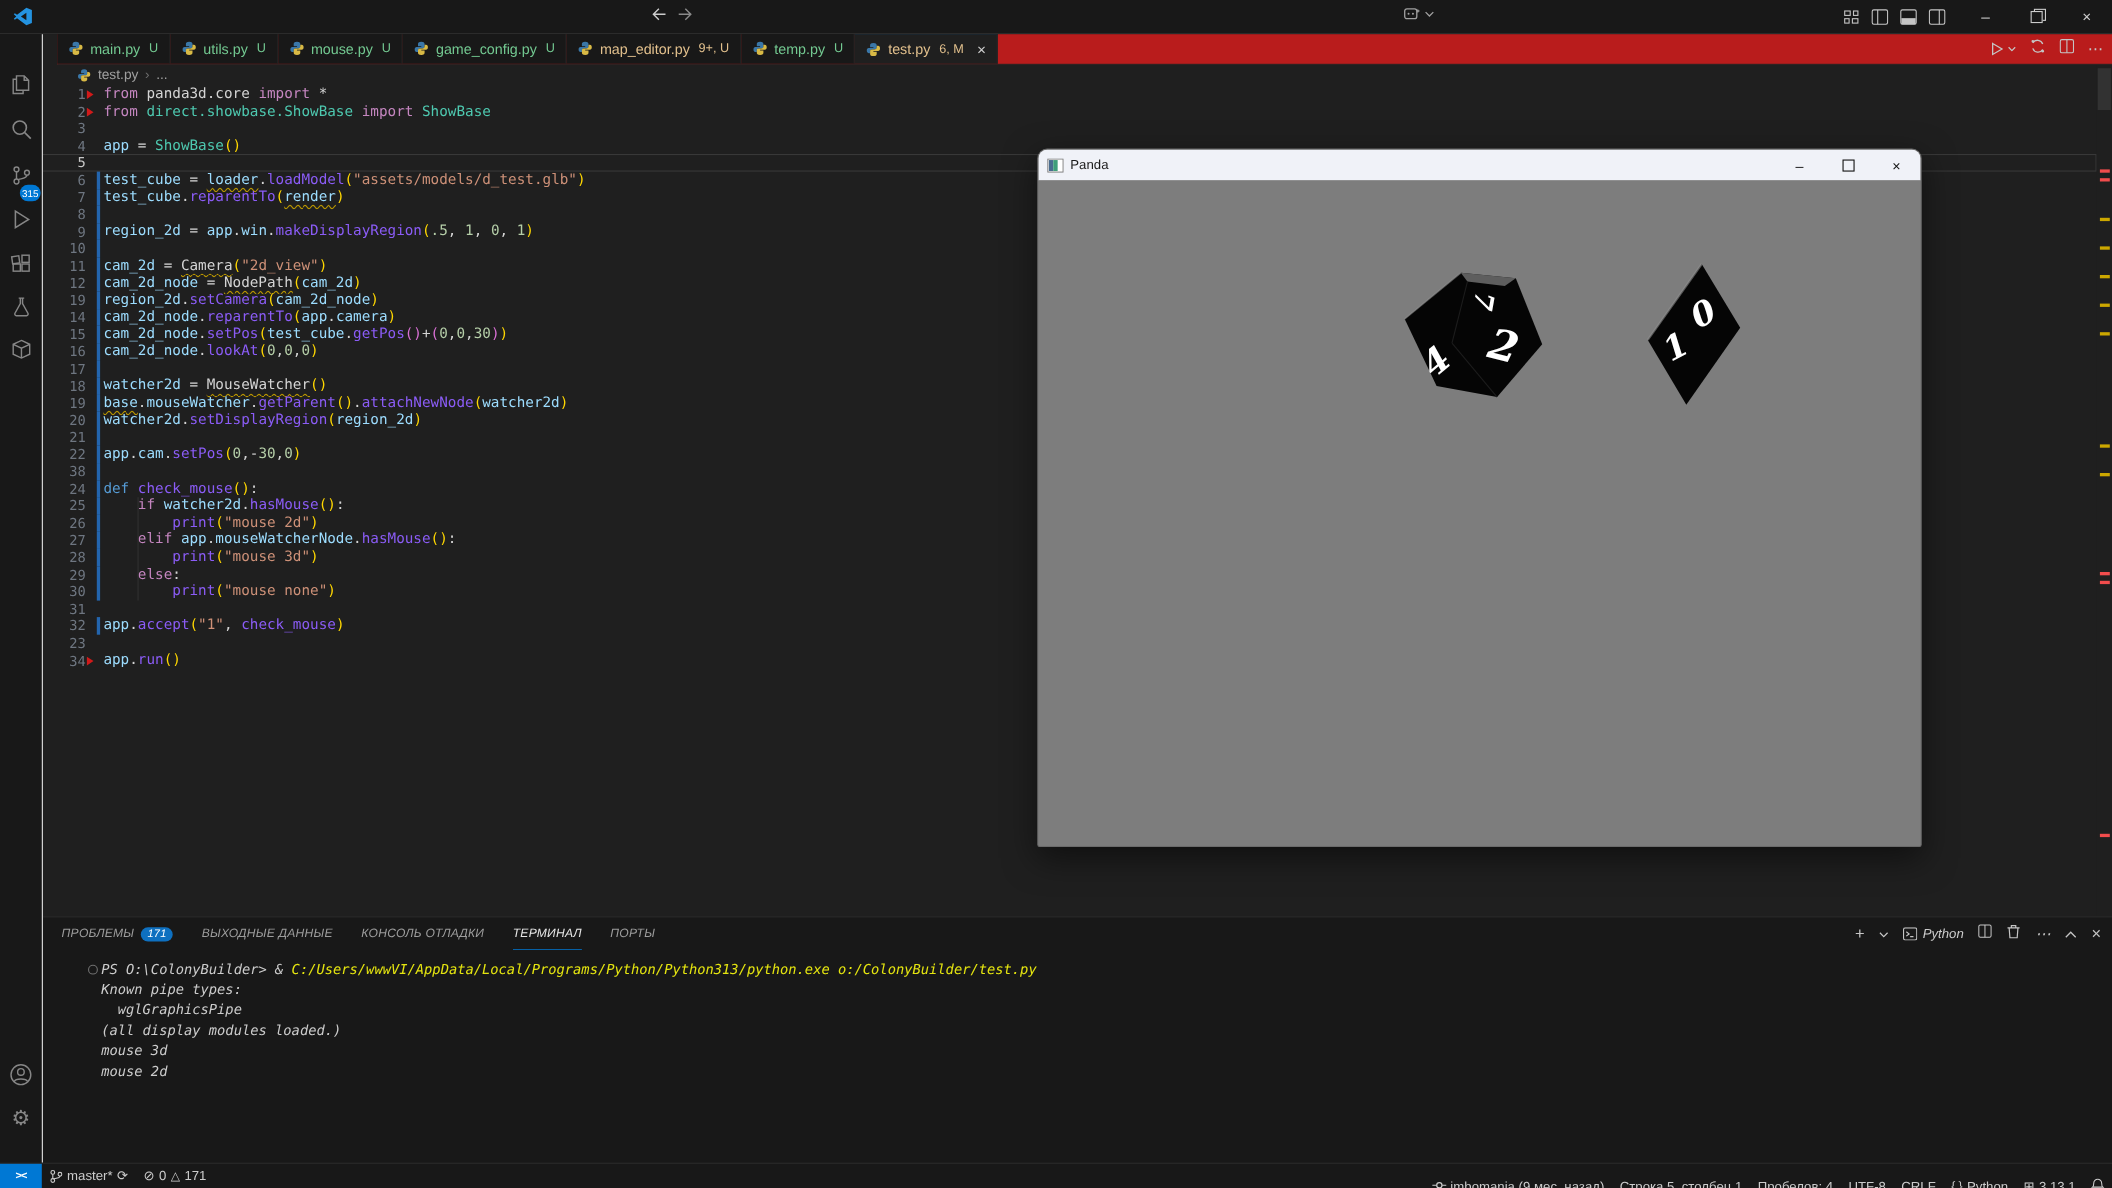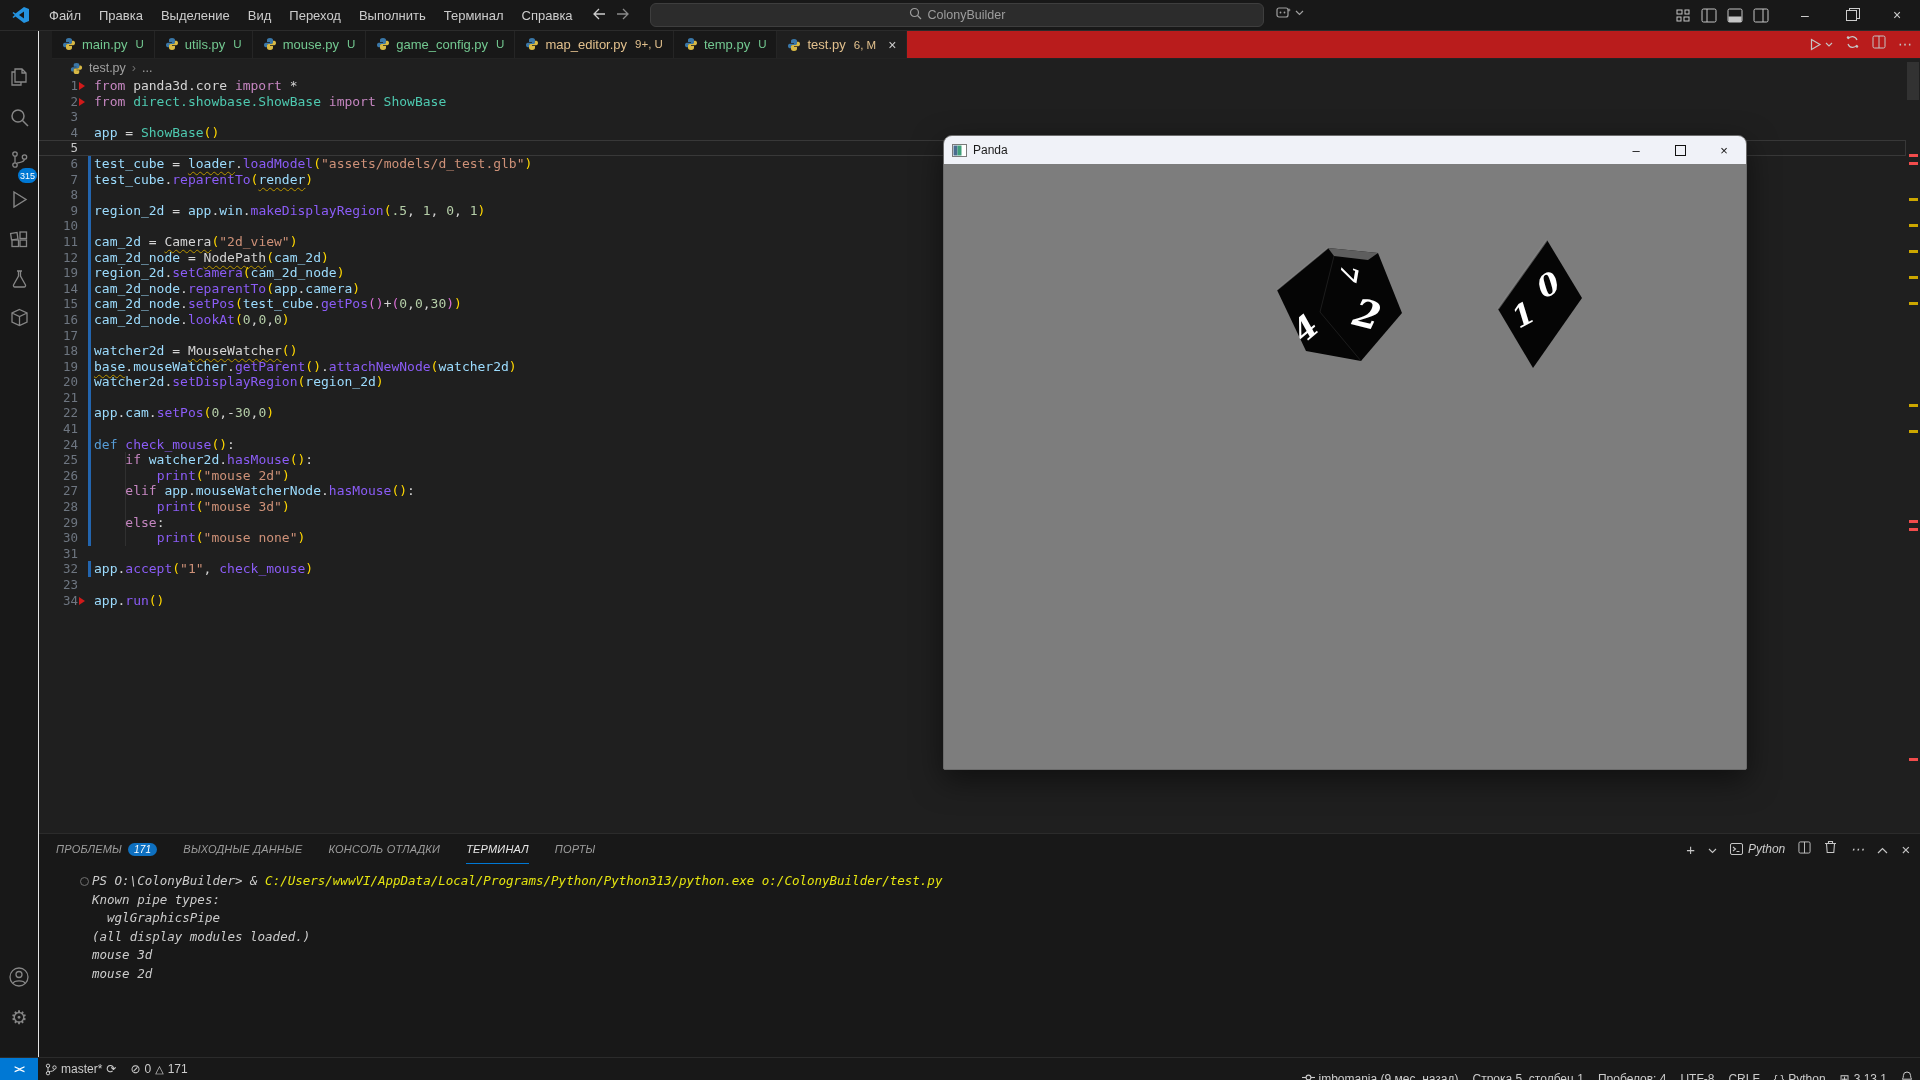--- a/index.html
+++ b/index.html
@@ -83,44 +83,27 @@
   .die-num{font-family:"DejaVu Serif",serif;font-style:italic;font-weight:bold;fill:#ffffff;}
 </style>
 </head>
 <body>
 
 <div id="titlebar">
   <svg id="vscode-logo" viewBox="0 0 18 18">
     <polygon points="12,1 17,3 17,15 12,17 3.5,10.5 1.5,12 0.5,11 2.8,9 0.5,7 1.5,6 3.5,7.5" fill="#2493e0"></polygon>
     <polygon points="12,5.5 12,12.5 7,9" fill="#181818"></polygon>
   </svg>
-  <div id="menus">
-      <span class="menu-item">Файл</span>
-      <span class="menu-item">Правка</span>
-      <span class="menu-item">Выделение</span>
-      <span class="menu-item">Вид</span>
-      <span class="menu-item">Переход</span>
-      <span class="menu-item">Выполнить</span>
-      <span class="menu-item">Терминал</span>
-      <span class="menu-item">Справка</span>
-    </div>
   <div id="nav-arrows">
     <span><svg width="14" height="12" viewBox="0 0 14 12">
           <path d="M7 1 L2 6 L7 11 M2 6 H13" stroke="#cccccc" stroke-width="1.3" fill="none"></path>
         </svg></span>
     <span><svg width="14" height="12" viewBox="0 0 14 12">
           <path d="M7 1 L12 6 L7 11 M12 6 H1" stroke="#8a8a8a" stroke-width="1.3" fill="none"></path>
         </svg></span>
-  </div>
-  <div id="searchbox">
-    <span><svg width="13" height="13" viewBox="0 0 13 13">
-          <circle cx="5.5" cy="5.5" r="4" stroke="#9d9d9d" fill="none" stroke-width="1.2"></circle>
-          <line x1="8.5" y1="8.5" x2="12" y2="12" stroke="#9d9d9d" stroke-width="1.2"></line>
-        </svg></span>
-    <span>ColonyBuilder</span>
   </div>
   <div id="copilot">
     <svg width="16" height="14" viewBox="0 0 16 14">
         <rect x="1" y="2" width="11" height="9" rx="2" stroke="#a0a0a0" fill="none" stroke-width="1.2"></rect>
         <circle cx="4.5" cy="6.5" r="0.9" fill="#a0a0a0"></circle>
         <circle cx="8.5" cy="6.5" r="0.9" fill="#a0a0a0"></circle>
         <path d="M13 2 l0.6 1.4 L15 4 l-1.4 0.6 L13 6 l-0.6-1.4 L11 4 l1.4-0.6z" fill="#a0a0a0"></path>
       </svg>
     <svg width="9" height="6" viewBox="0 0 9 6">
         <path d="M1 1 L4.5 4.5 L8 1" stroke="#a0a0a0" fill="none" stroke-width="1.2"></path>
@@ -324,21 +307,21 @@
     <div class="code-line"><span class="ln">19</span><span class="deco"><div class="gitbar"></div></span><span class="txt"><span class="var">region_2d</span><span class="pun">.</span><span class="fn">setCamera</span><span class="p1">(</span><span class="var">cam_2d_node</span><span class="p1">)</span></span></div>
     <div class="code-line"><span class="ln">14</span><span class="deco"><div class="gitbar"></div></span><span class="txt"><span class="var">cam_2d_node</span><span class="pun">.</span><span class="fn">reparentTo</span><span class="p1">(</span><span class="var">app</span><span class="pun">.</span><span class="var">camera</span><span class="p1">)</span></span></div>
     <div class="code-line"><span class="ln">15</span><span class="deco"><div class="gitbar"></div></span><span class="txt"><span class="var">cam_2d_node</span><span class="pun">.</span><span class="fn">setPos</span><span class="p1">(</span><span class="var">test_cube</span><span class="pun">.</span><span class="fn">getPos</span><span class="p2">()</span><span class="pun">+</span><span class="p2">(</span><span class="num">0</span><span class="pun">,</span><span class="num">0</span><span class="pun">,</span><span class="num">30</span><span class="p2">)</span><span class="p1">)</span></span></div>
     <div class="code-line"><span class="ln">16</span><span class="deco"><div class="gitbar"></div></span><span class="txt"><span class="var">cam_2d_node</span><span class="pun">.</span><span class="fn">lookAt</span><span class="p1">(</span><span class="num">0</span><span class="pun">,</span><span class="num">0</span><span class="pun">,</span><span class="num">0</span><span class="p1">)</span></span></div>
     <div class="code-line"><span class="ln">17</span><span class="deco"><div class="gitbar"></div></span><span class="txt"></span></div>
     <div class="code-line"><span class="ln">18</span><span class="deco"><div class="gitbar"></div></span><span class="txt"><span class="var">watcher2d </span><span class="pun">= </span><span class="df sq">MouseWatcher</span><span class="p1">()</span></span></div>
     <div class="code-line"><span class="ln">19</span><span class="deco"><div class="gitbar"></div></span><span class="txt"><span class="var sq">base</span><span class="pun">.</span><span class="var">mouseWatcher</span><span class="pun">.</span><span class="fn">getParent</span><span class="p1">()</span><span class="pun">.</span><span class="fn">attachNewNode</span><span class="p1">(</span><span class="var">watcher2d</span><span class="p1">)</span></span></div>
     <div class="code-line"><span class="ln">20</span><span class="deco"><div class="gitbar"></div></span><span class="txt"><span class="var">watcher2d</span><span class="pun">.</span><span class="fn">setDisplayRegion</span><span class="p1">(</span><span class="var">region_2d</span><span class="p1">)</span></span></div>
     <div class="code-line"><span class="ln">21</span><span class="deco"><div class="gitbar"></div></span><span class="txt"></span></div>
     <div class="code-line"><span class="ln">22</span><span class="deco"><div class="gitbar"></div></span><span class="txt"><span class="var">app</span><span class="pun">.</span><span class="var">cam</span><span class="pun">.</span><span class="fn">setPos</span><span class="p1">(</span><span class="num">0</span><span class="pun">,-</span><span class="num">30</span><span class="pun">,</span><span class="num">0</span><span class="p1">)</span></span></div>
-    <div class="code-line"><span class="ln">41</span><span class="deco"><div class="gitbar"></div></span><span class="txt"></span></div>
+    <div class="code-line"><span class="ln">38</span><span class="deco"><div class="gitbar"></div></span><span class="txt"></span></div>
     <div class="code-line"><span class="ln">24</span><span class="deco"><div class="gitbar"></div></span><span class="txt"><span class="kw2">def </span><span class="fn">check_mouse</span><span class="p1">()</span><span class="pun">:</span></span></div>
     <div class="code-line"><span class="ln">25</span><span class="deco"><div class="gitbar"></div></span><span class="txt"><span class="pun">    </span><span class="kw">if </span><span class="var">watcher2d</span><span class="pun">.</span><span class="fn">hasMouse</span><span class="p1">()</span><span class="pun">:</span></span></div>
     <div class="code-line"><span class="ln">26</span><span class="deco"><div class="gitbar"></div></span><span class="txt"><span class="pun">        </span><span class="fn">print</span><span class="p1">(</span><span class="str">"mouse 2d"</span><span class="p1">)</span></span></div>
     <div class="code-line"><span class="ln">27</span><span class="deco"><div class="gitbar"></div></span><span class="txt"><span class="pun">    </span><span class="kw">elif </span><span class="var">app</span><span class="pun">.</span><span class="var">mouseWatcherNode</span><span class="pun">.</span><span class="fn">hasMouse</span><span class="p1">()</span><span class="pun">:</span></span></div>
     <div class="code-line"><span class="ln">28</span><span class="deco"><div class="gitbar"></div></span><span class="txt"><span class="pun">        </span><span class="fn">print</span><span class="p1">(</span><span class="str">"mouse 3d"</span><span class="p1">)</span></span></div>
     <div class="code-line"><span class="ln">29</span><span class="deco"><div class="gitbar"></div></span><span class="txt"><span class="pun">    </span><span class="kw">else</span><span class="pun">:</span></span></div>
     <div class="code-line"><span class="ln">30</span><span class="deco"><div class="gitbar"></div></span><span class="txt"><span class="pun">        </span><span class="fn">print</span><span class="p1">(</span><span class="str">"mouse none"</span><span class="p1">)</span></span></div>
     <div class="code-line"><span class="ln">31</span><span class="deco"></span><span class="txt"></span></div>
     <div class="code-line"><span class="ln">32</span><span class="deco"><div class="gitbar"></div></span><span class="txt"><span class="var">app</span><span class="pun">.</span><span class="fn">accept</span><span class="p1">(</span><span class="str">"1"</span><span class="pun">, </span><span class="fn">check_mouse</span><span class="p1">)</span></span></div>
     <div class="code-line"><span class="ln">23</span><span class="deco"></span><span class="txt"></span></div>

